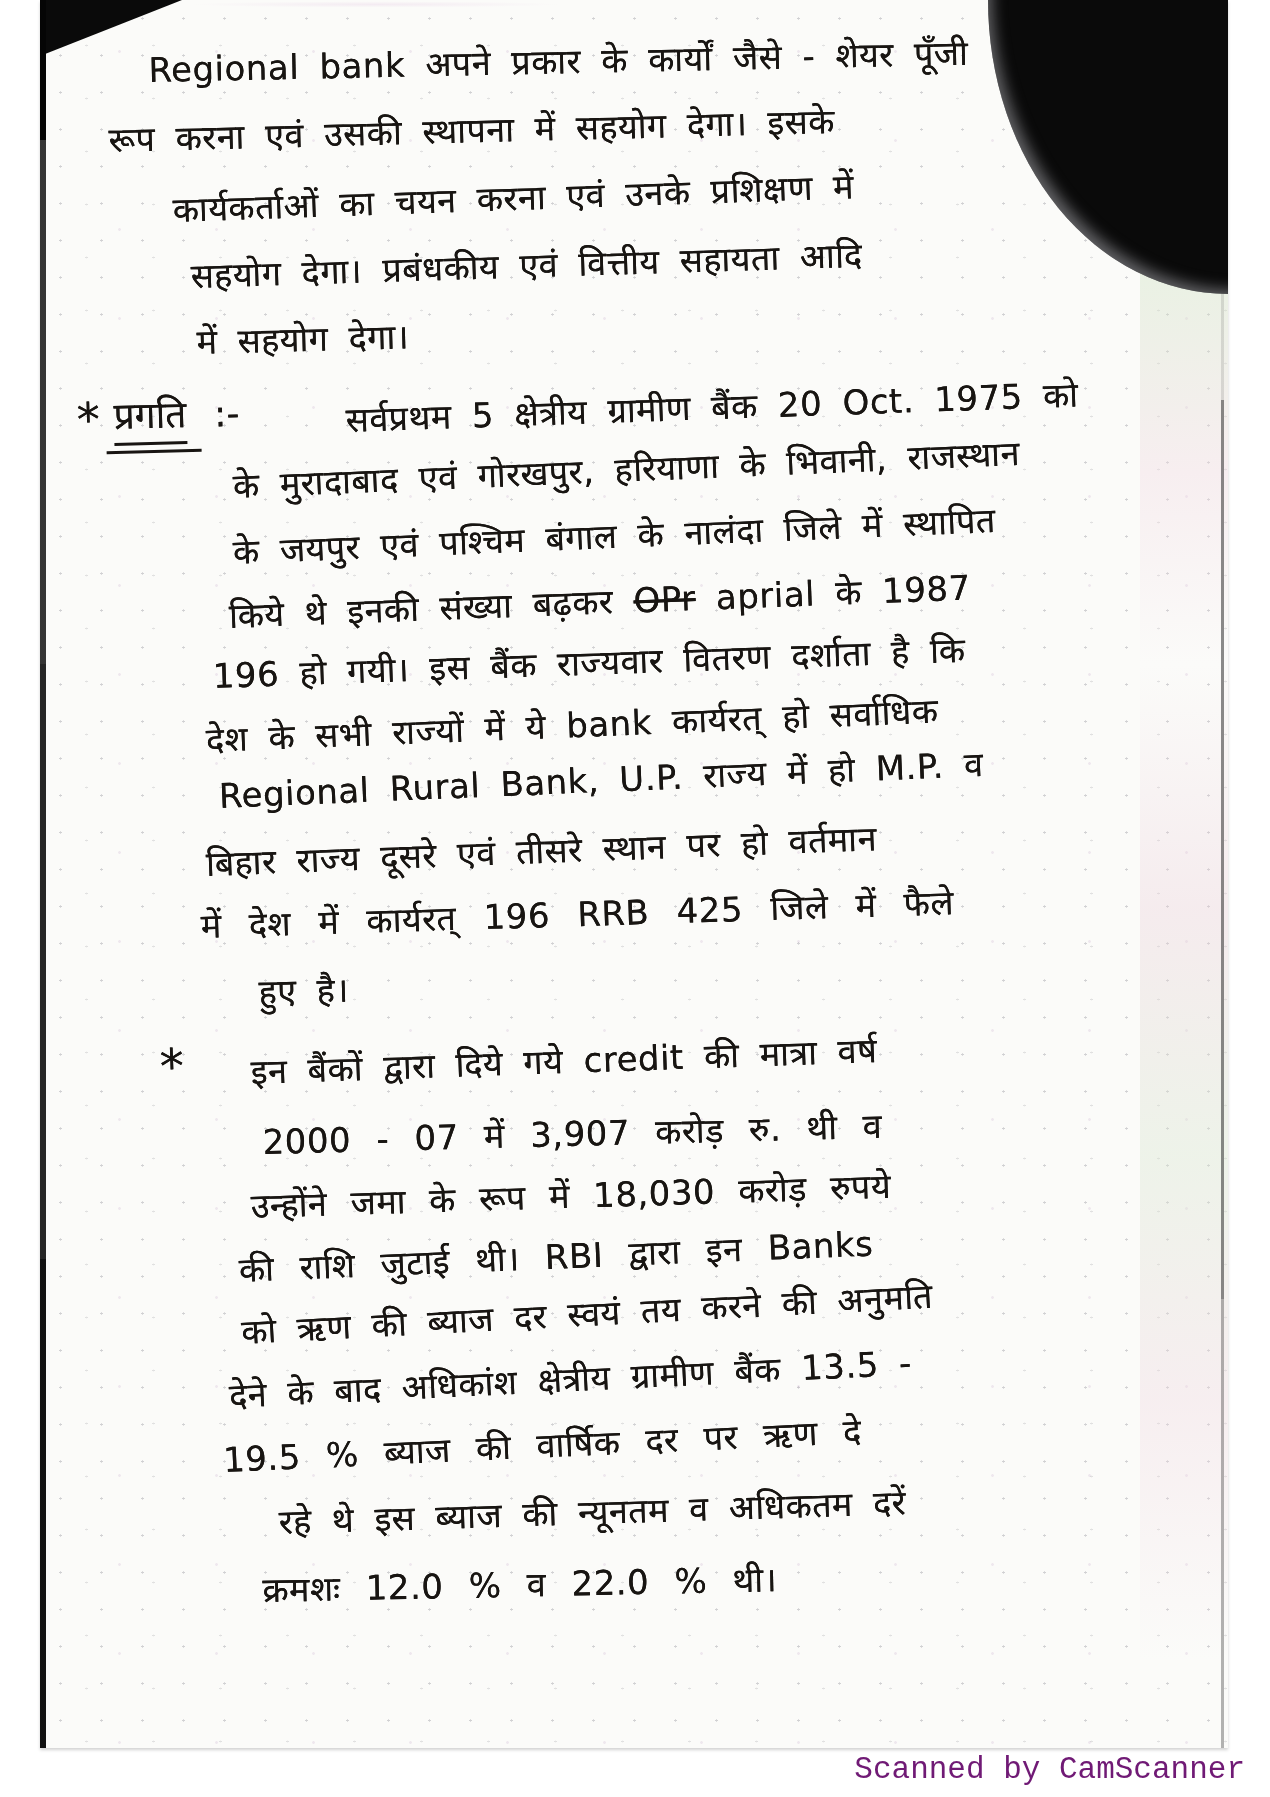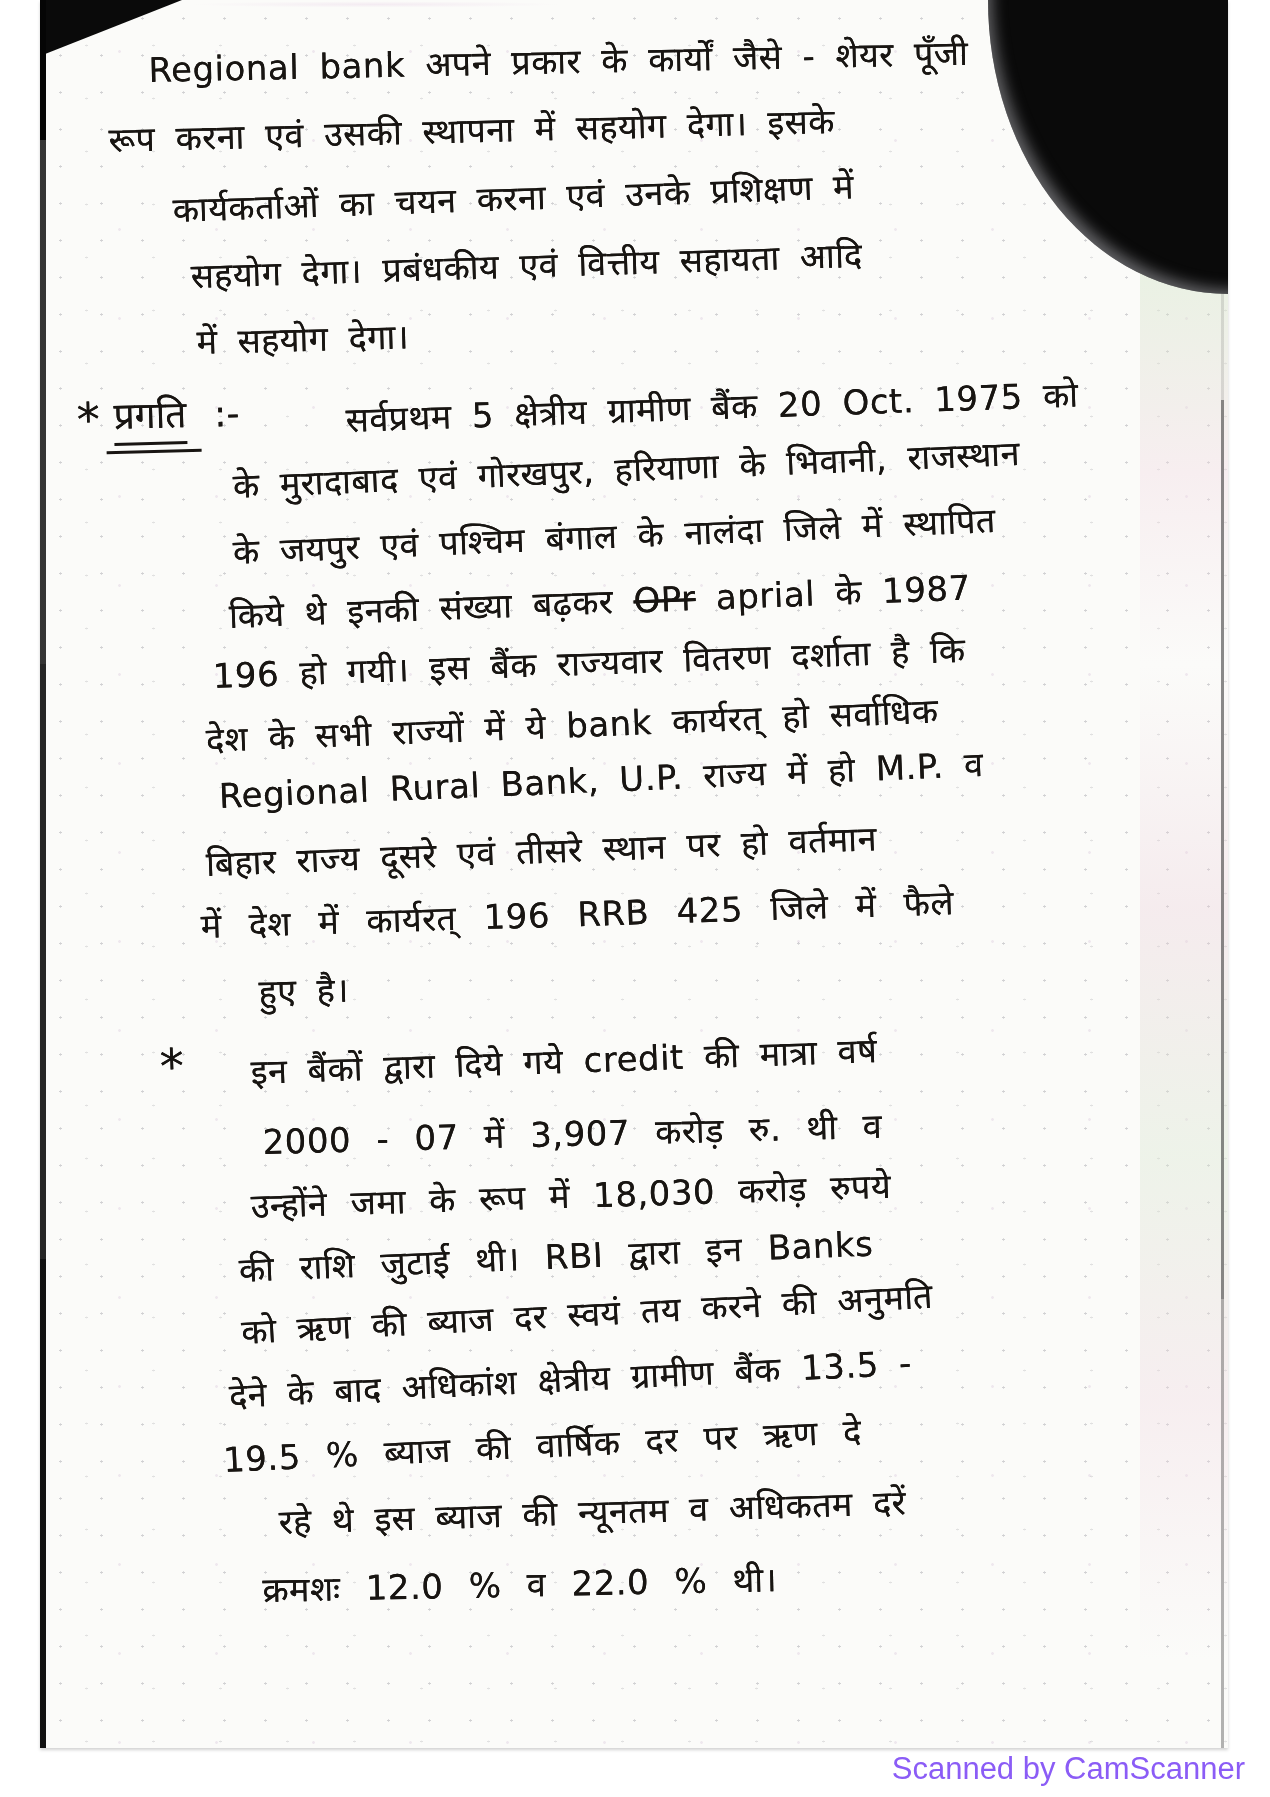--- a/index.html
+++ b/index.html
@@ -72,21 +72,21 @@
     content:"";position:absolute;left:-8px;right:-14px;bottom:-11px;height:3px;background:currentColor;
   }
   #heading .sep{font-size:36px;margin-left:28px;}
   #bullet2{
     position:absolute;left:120px;top:1038px;z-index:3;color:#181512;
     font-size:48px;transform:rotate(-2deg);text-shadow:0 0 .4px #181512;
   }
   
   #watermark{
     position:absolute;right:25px;bottom:10px;z-index:2;
-    font-family:Liberation Sans, sans-serif;font-size:31px;color:#8b5cf6;
+    font-family:Liberation Mono, monospace;font-size:31px;color:#701a75;
   }
 </style>
 </head>
 <body>
 
 <div id="scan-page">
   <div class="right-tint"></div>
   <div class="right-edge-line"></div>
 
   <div id="heading">

